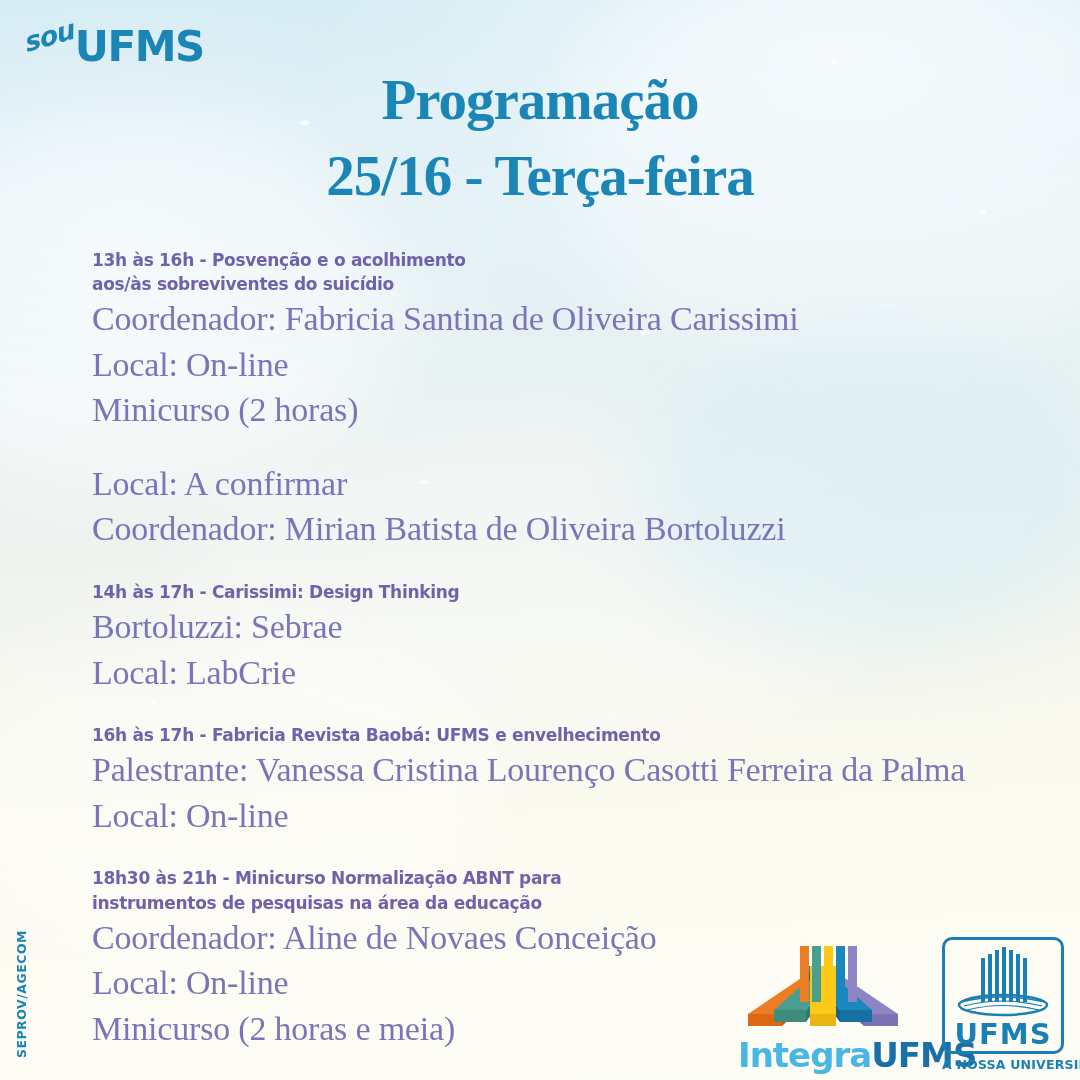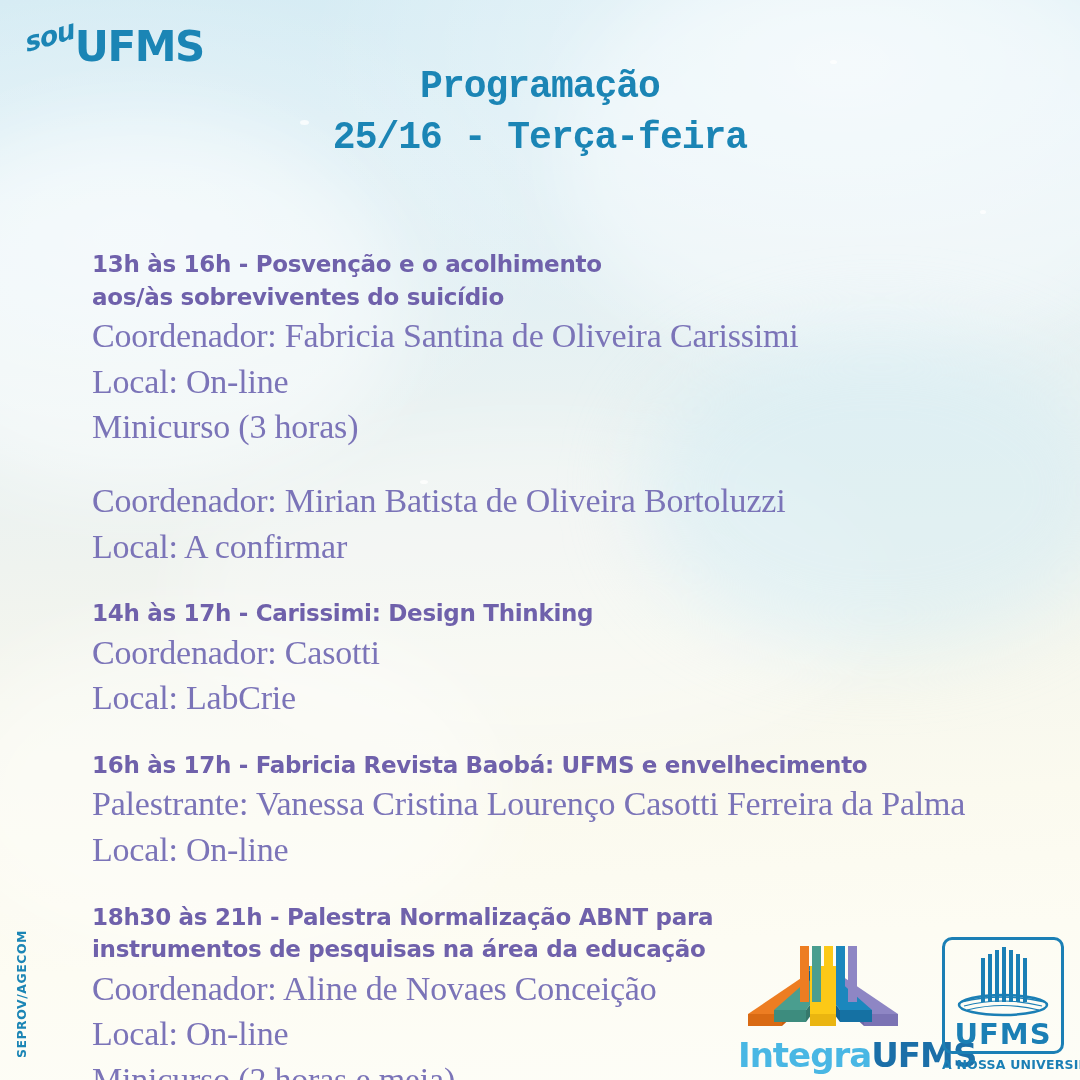--- a/index.html
+++ b/index.html
@@ -82,43 +82,43 @@
   }
 
   
   #title-block {
     position: absolute;
     left: 0;
     right: 0;
     top: 62px;
     text-align: center;
     color: #1b85b5;
-    font-family: Liberation Mono, monospace;
-    font-weight: bold;
-    font-size: 38px;
+    font-family: Liberation Serif, serif;
+    font-weight: bold;
+    font-size: 57px;
     line-height: 1.34;
     letter-spacing: -1px;
   }
   #title-block .tline { display: block; }
 
   
   #schedule {
     position: absolute;
     left: 92px;
     top: 248px;
     right: 40px;
   }
   .event {
     margin-bottom: 28px;
   }
   .event:last-child { margin-bottom: 0; }
   .event-heading {
     font-family: "DejaVu Sans", sans-serif;
     font-weight: bold;
-    font-size: 23px;
+    font-size: 17px;
     line-height: 1.42;
     color: #6f61ab;
     letter-spacing: -0.3px;
   }
   .event-heading .hline { display: block; }
   .event-detail {
     font-family: Liberation Serif, serif;
     font-weight: normal;
     font-size: 34px;
     line-height: 1.34;
@@ -216,47 +216,47 @@
 
   <div id="schedule">
 
     <div class="event">
       <div class="event-heading">
         <span class="hline">13h às 16h - Posvenção e o acolhimento</span>
         <span class="hline">aos/às sobreviventes do suicídio</span>
       </div>
       <div class="event-detail">Coordenador: Fabricia Santina de Oliveira Carissimi</div>
       <div class="event-detail">Local: On-line</div>
-      <div class="event-detail">Minicurso (3 horas)</div>
-    </div>
-
-    <div class="event">
+      <div class="event-detail">Minicurso (2 horas)</div>
+    </div>
+
+    <div class="event">
+      <div class="event-detail">Local: A confirmar</div>
       <div class="event-detail">Coordenador: Mirian Batista de Oliveira Bortoluzzi</div>
-      <div class="event-detail">Local: A confirmar</div>
     </div>
 
     <div class="event">
       <div class="event-heading">
         <span class="hline">14h às 17h - Carissimi: Design Thinking</span>
       </div>
-      <div class="event-detail">Coordenador: Casotti</div>
+      <div class="event-detail">Bortoluzzi: Sebrae</div>
       <div class="event-detail">Local: LabCrie</div>
     </div>
 
     <div class="event">
       <div class="event-heading">
         <span class="hline">16h às 17h - Fabricia Revista Baobá: UFMS e envelhecimento</span>
       </div>
       <div class="event-detail">Palestrante: Vanessa Cristina Lourenço Casotti Ferreira da Palma</div>
       <div class="event-detail">Local: On-line</div>
     </div>
 
     <div class="event">
       <div class="event-heading">
-        <span class="hline">18h30 às 21h - Palestra Normalização ABNT para</span>
+        <span class="hline">18h30 às 21h - Minicurso Normalização ABNT para</span>
         <span class="hline">instrumentos de pesquisas na área da educação</span>
       </div>
       <div class="event-detail">Coordenador: Aline de Novaes Conceição</div>
       <div class="event-detail">Local: On-line</div>
       <div class="event-detail">Minicurso (2 horas e meia)</div>
     </div>
 
   </div>
 
   <div id="credit">SEPROV/AGECOM</div>

